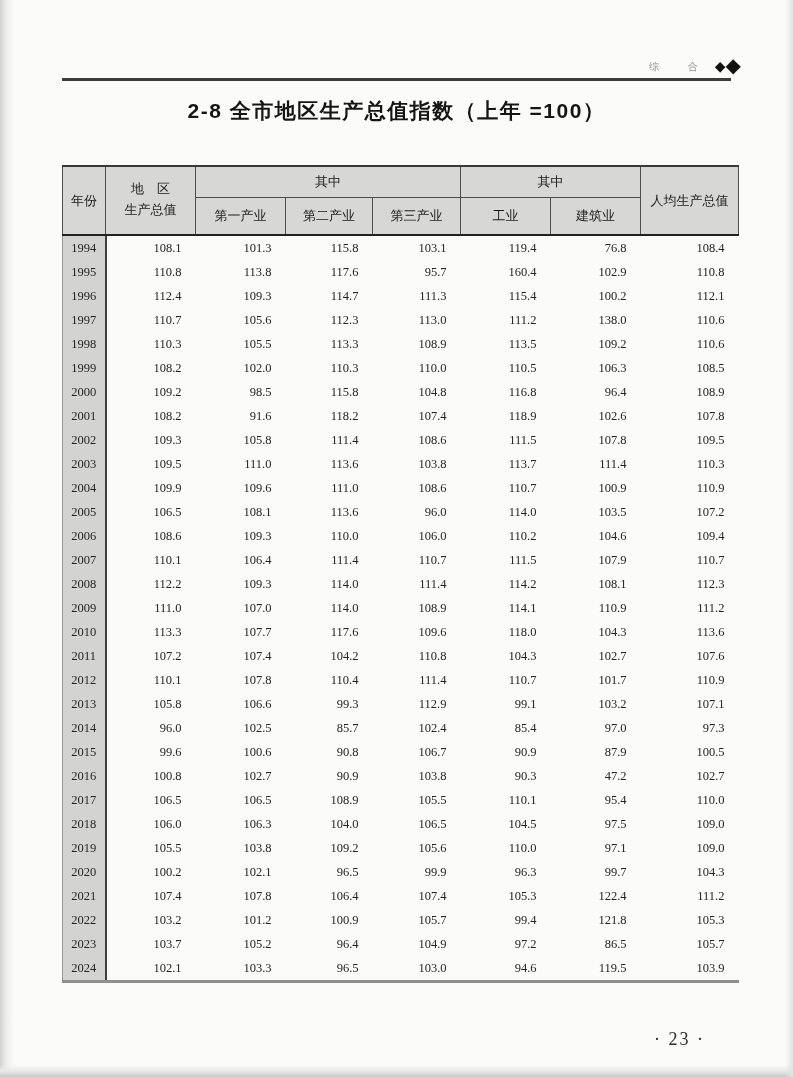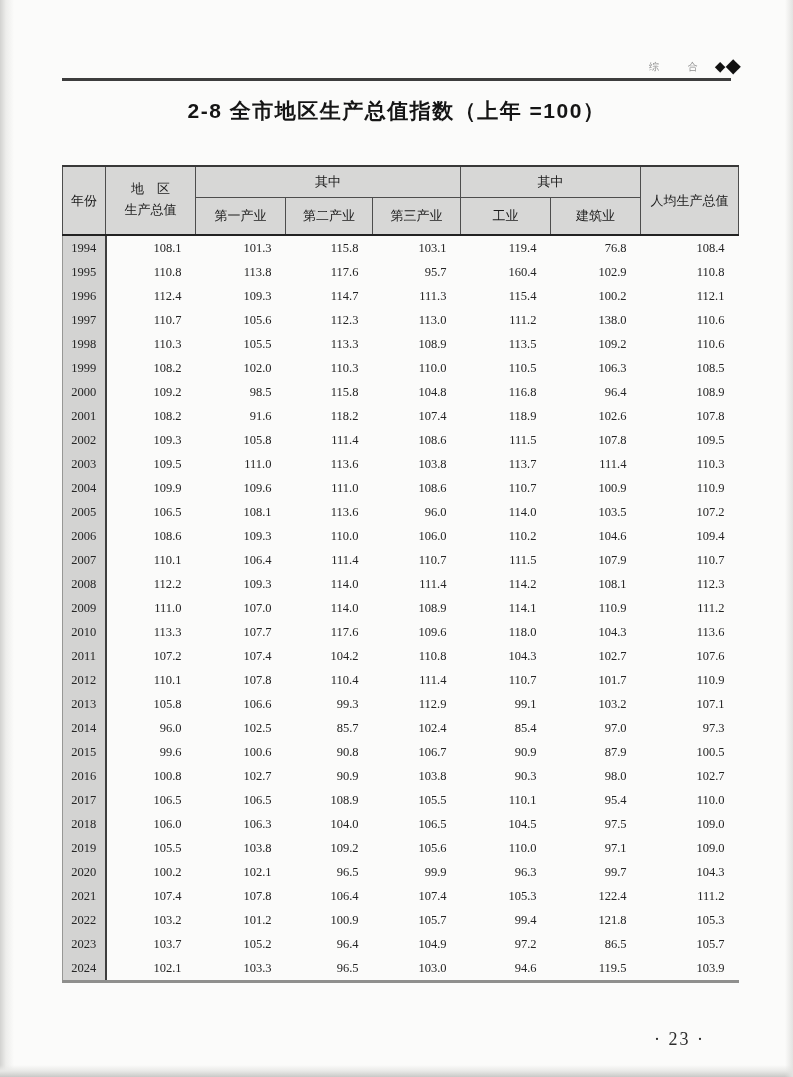--- a/index.html
+++ b/index.html
@@ -353,21 +353,21 @@
           <td>87.9</td>
           <td>100.5</td>
         </tr>
         <tr>
           <td class="year">2016</td>
           <td>100.8</td>
           <td>102.7</td>
           <td>90.9</td>
           <td>103.8</td>
           <td>90.3</td>
-          <td>98.0</td>
+          <td>47.2</td>
           <td>102.7</td>
         </tr>
         <tr>
           <td class="year">2017</td>
           <td>106.5</td>
           <td>106.5</td>
           <td>108.9</td>
           <td>105.5</td>
           <td>110.1</td>
           <td>95.4</td>

